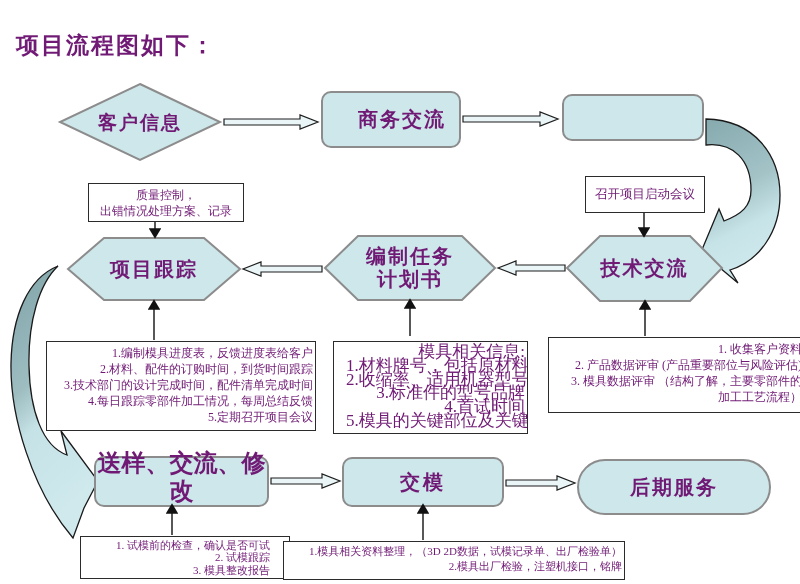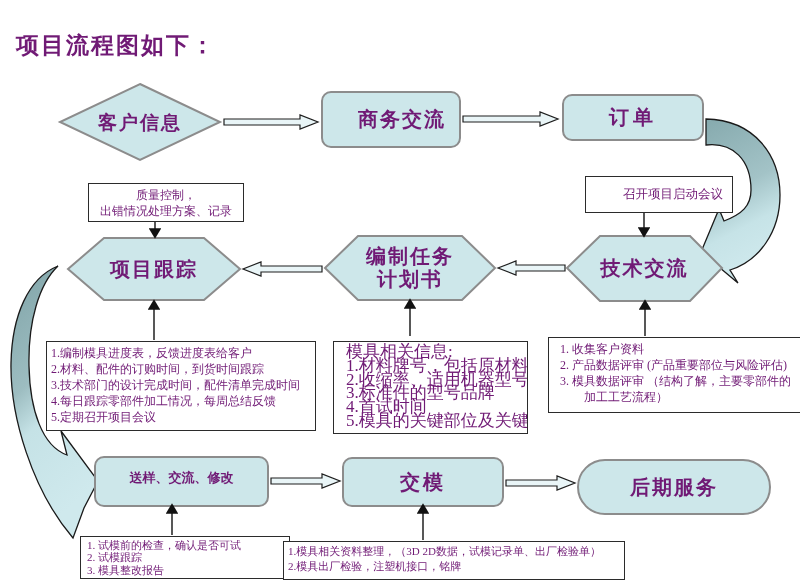--- a/index.html
+++ b/index.html
@@ -8,28 +8,28 @@
   .stage svg{position:absolute;left:0;top:0;}
   .title{position:absolute;left:16px;top:12px;font-size:23px;font-weight:bold;letter-spacing:2px;}
   .lbl{position:absolute;display:flex;align-items:center;justify-content:center;text-align:center;
        font-weight:bold;white-space:pre-line;line-height:1.15;}
   .lbl-customer{left:60px;top:67px;width:160px;height:75px;font-size:19px;letter-spacing:2px;}
   .lbl-business{left:322px;top:74px;width:160px;height:55px;font-size:20px;letter-spacing:2px;}
   .lbl-order{left:563px;top:77px;width:140px;height:45px;font-size:20px;letter-spacing:4px;}
   .lbl-tech{left:567px;top:218px;width:155px;height:65px;font-size:20px;letter-spacing:2px;}
   .lbl-task{left:325px;top:218px;width:170px;height:64px;font-size:20px;letter-spacing:2px;}
   .lbl-tracking{left:68px;top:220px;width:172px;height:62px;font-size:20px;letter-spacing:2px;}
-  .lbl-sample{left:95px;top:439px;width:173px;height:42px;font-size:13px;border-radius:9px;}
+  .lbl-sample{left:95px;top:439px;width:173px;height:42px;font-size:24px;border-radius:9px;}
   .lbl-delivery{left:343px;top:440px;width:160px;height:48px;font-size:20px;letter-spacing:3px;border-radius:9px;}
   .lbl-after{left:578px;top:442px;width:192px;height:54px;font-size:20px;letter-spacing:2px;}
   .note{position:absolute;background:#fff;border:1px solid #2b2b2b;white-space:pre;overflow:hidden;
-        font-size:12px;}
+        font-size:12px;text-align:right;}
   .note-center{display:flex;align-items:center;justify-content:center;text-align:center;white-space:pre-line;}
   .note-quality{left:88px;top:165px;width:154px;height:37px;line-height:16px;}
-  .note-kickoff{left:585px;top:158px;width:118px;height:35px;font-size:12.5px;padding-left:28px;}
+  .note-kickoff{left:585px;top:158px;width:118px;height:35px;font-size:12.5px;}
   .note-tracking{left:46px;top:323px;width:262px;height:85px;padding:3px 2px 0 4px;line-height:16px;}
   .note-mold{left:333px;top:323px;width:179px;height:88px;padding:3px 2px 0 12px;font-size:17px;line-height:13.8px;}
   .note-tech{left:548px;top:319px;width:242px;height:71px;padding:3px 2px 0 11px;line-height:16px;}
   .note-sample{left:80px;top:518px;width:183px;height:39px;padding:2px 19px 0 6px;font-size:11px;line-height:12.4px;}
   .note-delivery{left:283px;top:523px;width:334px;height:35px;padding:2px 2px 0 4px;font-size:11px;line-height:15px;}
   .shape{stroke:#8c8c8c;stroke-width:2;}
   .harrow{stroke:#1f1f1f;stroke-width:1.2;fill:#e9f5f7;}
   .vline{stroke:#111;stroke-width:1.4;}
   .curve{stroke:#1a1a1a;stroke-width:1.3;}
 </style>
@@ -84,21 +84,20 @@
     <line class="vline" marker-end="url(#ah)" x1="645" y1="318" x2="645" y2="291"></line>
     <line class="vline" marker-end="url(#ah)" x1="644" y1="193" x2="644" y2="210"></line>
     <line class="vline" marker-end="url(#ah)" x1="172" y1="517" x2="172" y2="495"></line>
     <line class="vline" marker-end="url(#ah)" x1="423" y1="522" x2="423" y2="495"></line>
   </svg>
 
   <div class="title">项目流程图如下：</div>
 
   <div class="lbl lbl-customer">客户信息</div>
   <div class="lbl lbl-business">商务交流</div>
-  <div class="lbl lbl-order">订单</div>
   <div class="lbl lbl-tech">技术交流</div>
   <div class="lbl lbl-task">编制任务
 计划书</div>
   <div class="lbl lbl-tracking">项目跟踪</div>
   <div class="lbl lbl-sample">送样、交流、修改</div>
   <div class="lbl lbl-delivery">交模</div>
   <div class="lbl lbl-after">后期服务</div>
 
   <div class="note note-center note-quality">质量控制，
 出错情况处理方案、记录</div>

